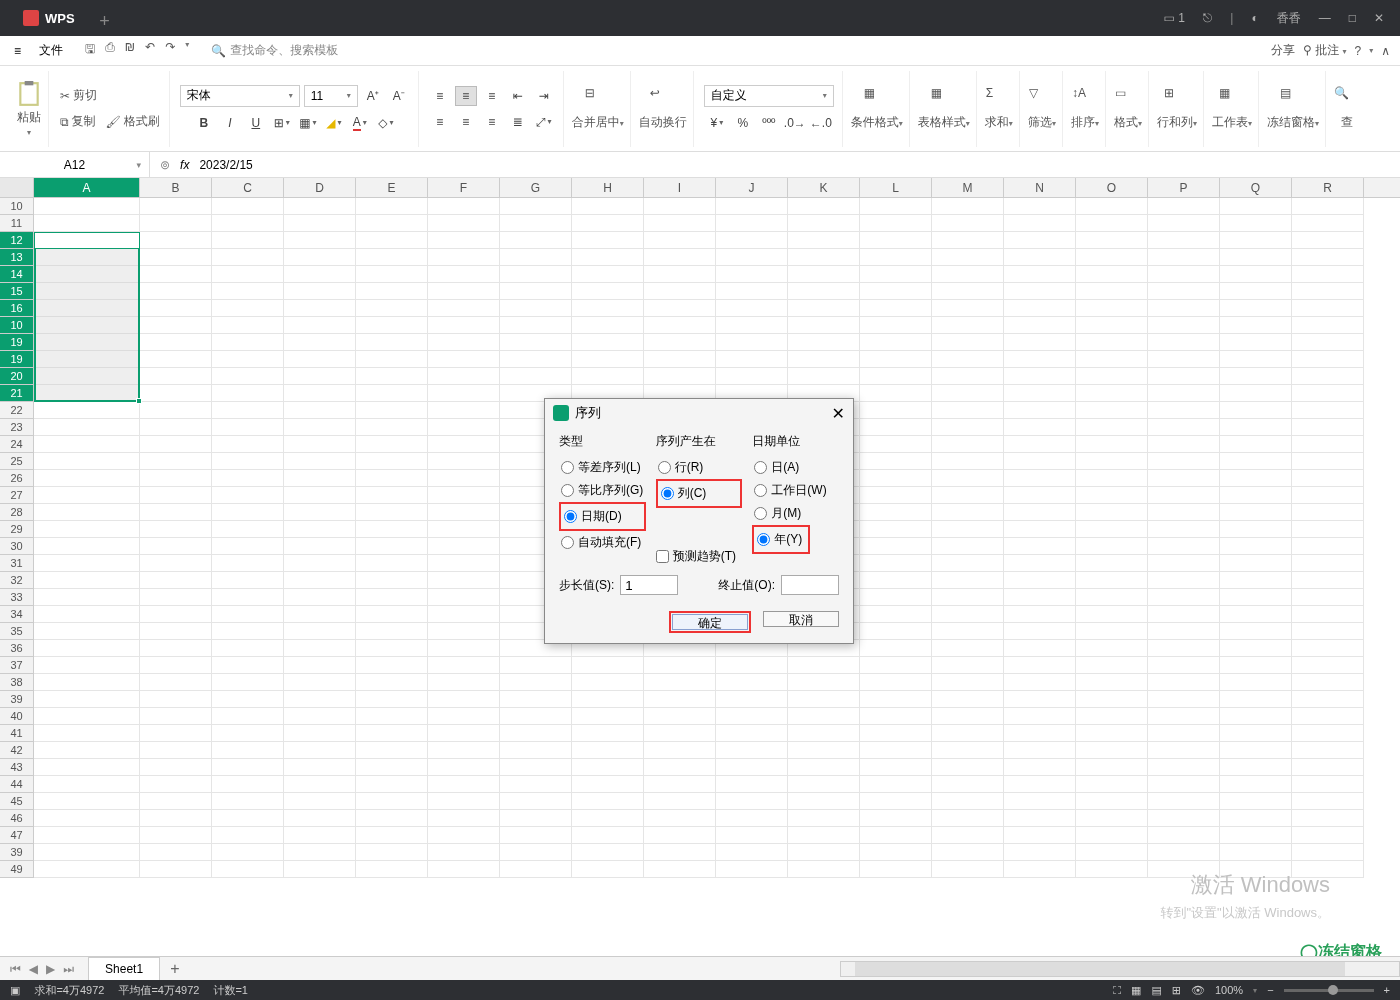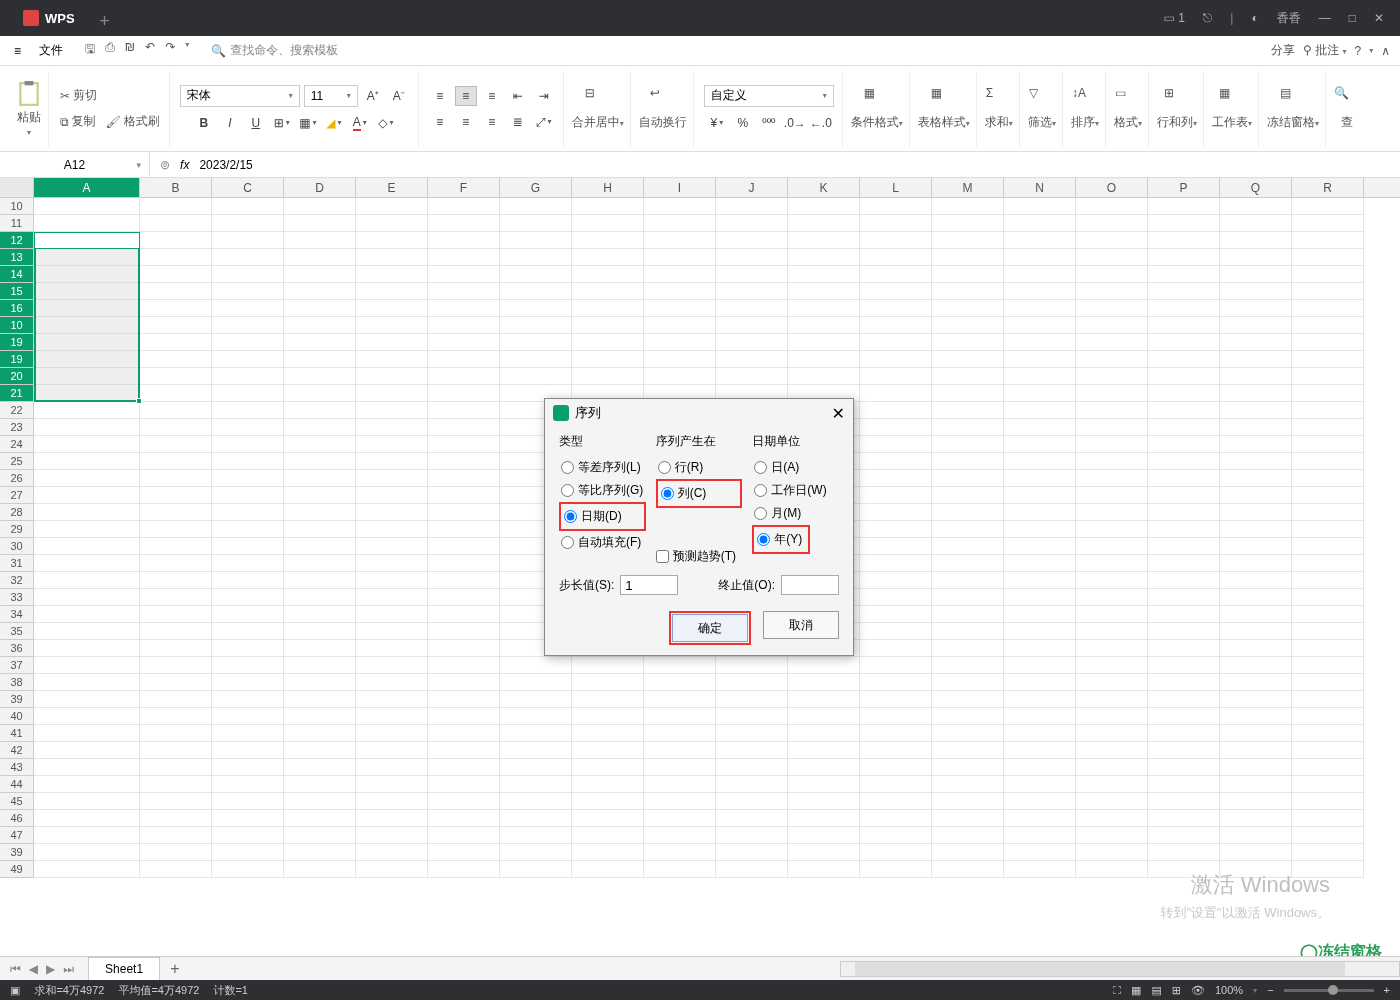--- a/index.html
+++ b/index.html
@@ -75,21 +75,21 @@
 .dialog-body { padding: 6px 14px 10px 14px; }
 .dialog-cols { display: flex; gap: 10px; margin-bottom: 10px; }
 .dcol { flex: 1; }
 .dcol-title { margin-bottom: 6px; font-size: 12px; }
 .radio-item { display: flex; align-items: center; gap: 4px; padding: 3px 2px; font-size: 12px; }
 .radio-item input { margin: 0; }
 .hl-red { border: 2px solid #e33; padding: 1px 1px; }
 .dialog-inputs { display: flex; align-items: center; gap: 6px; margin: 8px 0; font-size: 12px; }
 .dialog-inputs input[type=text] { width: 58px; height: 20px; border: 1px solid #aaa; padding: 0 4px; }
 .dialog-buttons { display: flex; justify-content: flex-end; gap: 12px; padding-top: 8px; }
-.dialog-buttons button { width: 76px; height: 28px; border: 1px solid #999; background: #f8f8f8; cursor: pointer; font-size: 12px; font-family: Liberation Serif, serif; }
+.dialog-buttons button { width: 76px; height: 16px; border: 1px solid #999; background: #f8f8f8; cursor: pointer; font-size: 12px; font-family: Liberation Serif, serif; }
 .dialog-buttons .hl-red button { border: 1px solid #88a0d0; background: #eef3fb; }
 .check-item { display: flex; align-items: center; gap: 4px; font-size: 12px; }
 
 
 .sheet-tabs { position: absolute; bottom: 20px; left: 0; right: 0; height: 24px; background: #f4f4f4; border-top: 1px solid #ccc; display: flex; align-items: center; }
 .sheet-nav { display: flex; gap: 8px; padding: 0 10px; color: #888; }
 .sheet-tab { padding: 4px 16px; background: #fff; border: 1px solid #ccc; border-bottom: none; margin-left: 4px; font-size: 12px; }
 .sheet-add { padding: 0 10px; color: #666; font-size: 16px; }
 .hscroll { margin-left: auto; width: 560px; height: 16px; background: #f0f0f0; border: 1px solid #ccc; position: relative; }
 .hscroll-thumb { position: absolute; left: 14px; width: 490px; height: 100%; background: #ddd; }

